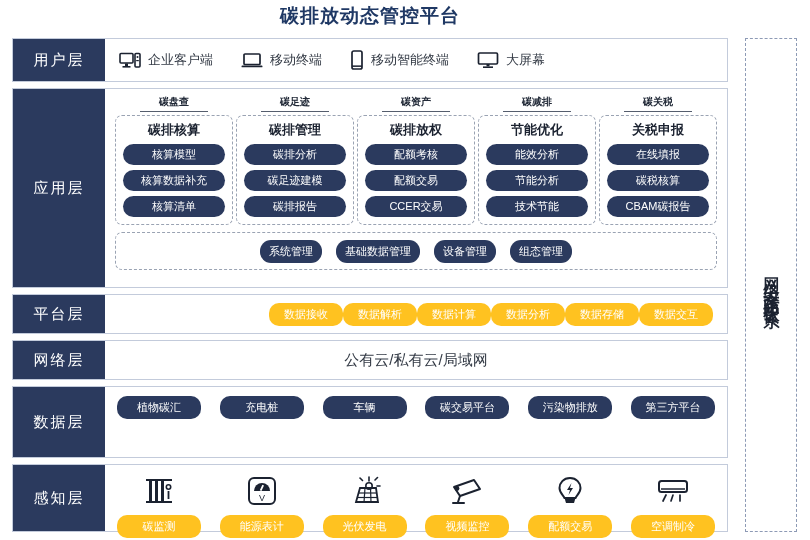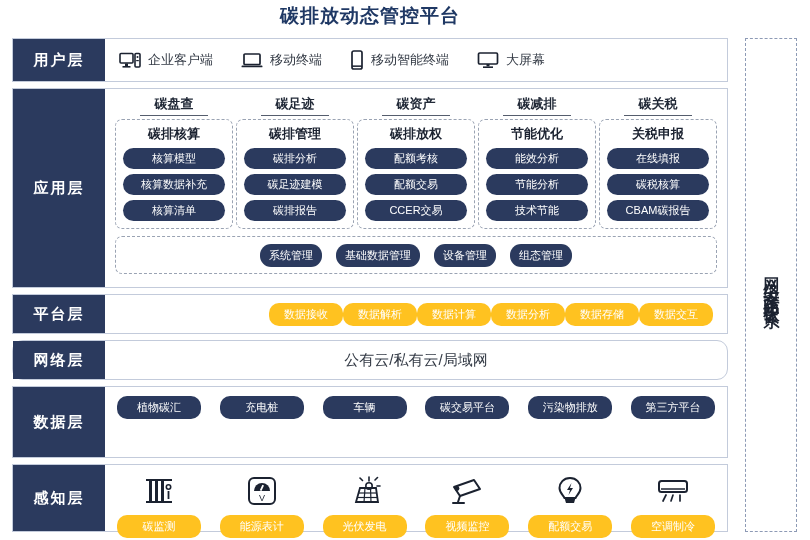--- a/index.html
+++ b/index.html
@@ -25,21 +25,21 @@
     position: absolute;
     left: 12px; width: 716px;
     display: flex;
     border: 1px solid #c3cbdb;
     background: #ffffff;
   }
   .layer-label {
     width: 92px; flex: 0 0 92px;
     background: #2b3a5e;
     color: #ffffff;
-    font-size: 15px; font-weight: bold;
+    font-size: 15px; font-weight: normal;
     display: flex; align-items: center; justify-content: center;
     letter-spacing: 2px;
   }
   .layer-body { flex: 1 1 auto; position: relative; }
 
   
   .user-row {
     height: 100%;
     display: flex; align-items: center;
     padding-left: 14px;
@@ -52,21 +52,21 @@
   .user-item .ui-ic { margin-right: 7px; display: flex; align-items: center; }
 
   
   .app-cols {
     display: flex; justify-content: space-between;
     padding: 6px 10px 0 10px;
   }
   .app-col { width: 118px; }
   .app-col-head {
     text-align: center;
-    font-size: 13px; font-weight: bold; color: #222a38;
+    font-size: 10px; font-weight: bold; color: #222a38;
     padding-bottom: 2px; margin-bottom: 3px;
     border-bottom: 1.5px solid #555d6d;
     width: 68px; margin-left: auto; margin-right: auto;
   }
   .app-box {
     border: 1px dashed #9aa3b3; border-radius: 7px;
     padding: 5px 7px 7px 7px;
   }
   .app-box-title {
     text-align: center; font-size: 13px; font-weight: bold;
@@ -289,21 +289,21 @@
         <div class="tag-yellow">数据接收</div>
         <div class="tag-yellow">数据解析</div>
         <div class="tag-yellow">数据计算</div>
         <div class="tag-yellow">数据分析</div>
         <div class="tag-yellow">数据存储</div>
         <div class="tag-yellow">数据交互</div>
       </div>
     </div>
   </div>
 
-  <div class="layer" id="layer-network" style="top:340px; height:40px;border-radius:11px;">
+  <div class="layer" id="layer-network" style="top:340px; height:40px;">
     <div class="layer-label">网络层</div>
     <div class="layer-body">
       <div class="net-text">公有云/私有云/局域网</div>
     </div>
   </div>
 
   <div class="layer" id="layer-data" style="top:386px; height:72px;">
     <div class="layer-label">数据层</div>
     <div class="layer-body">
       <div class="data-grid">

